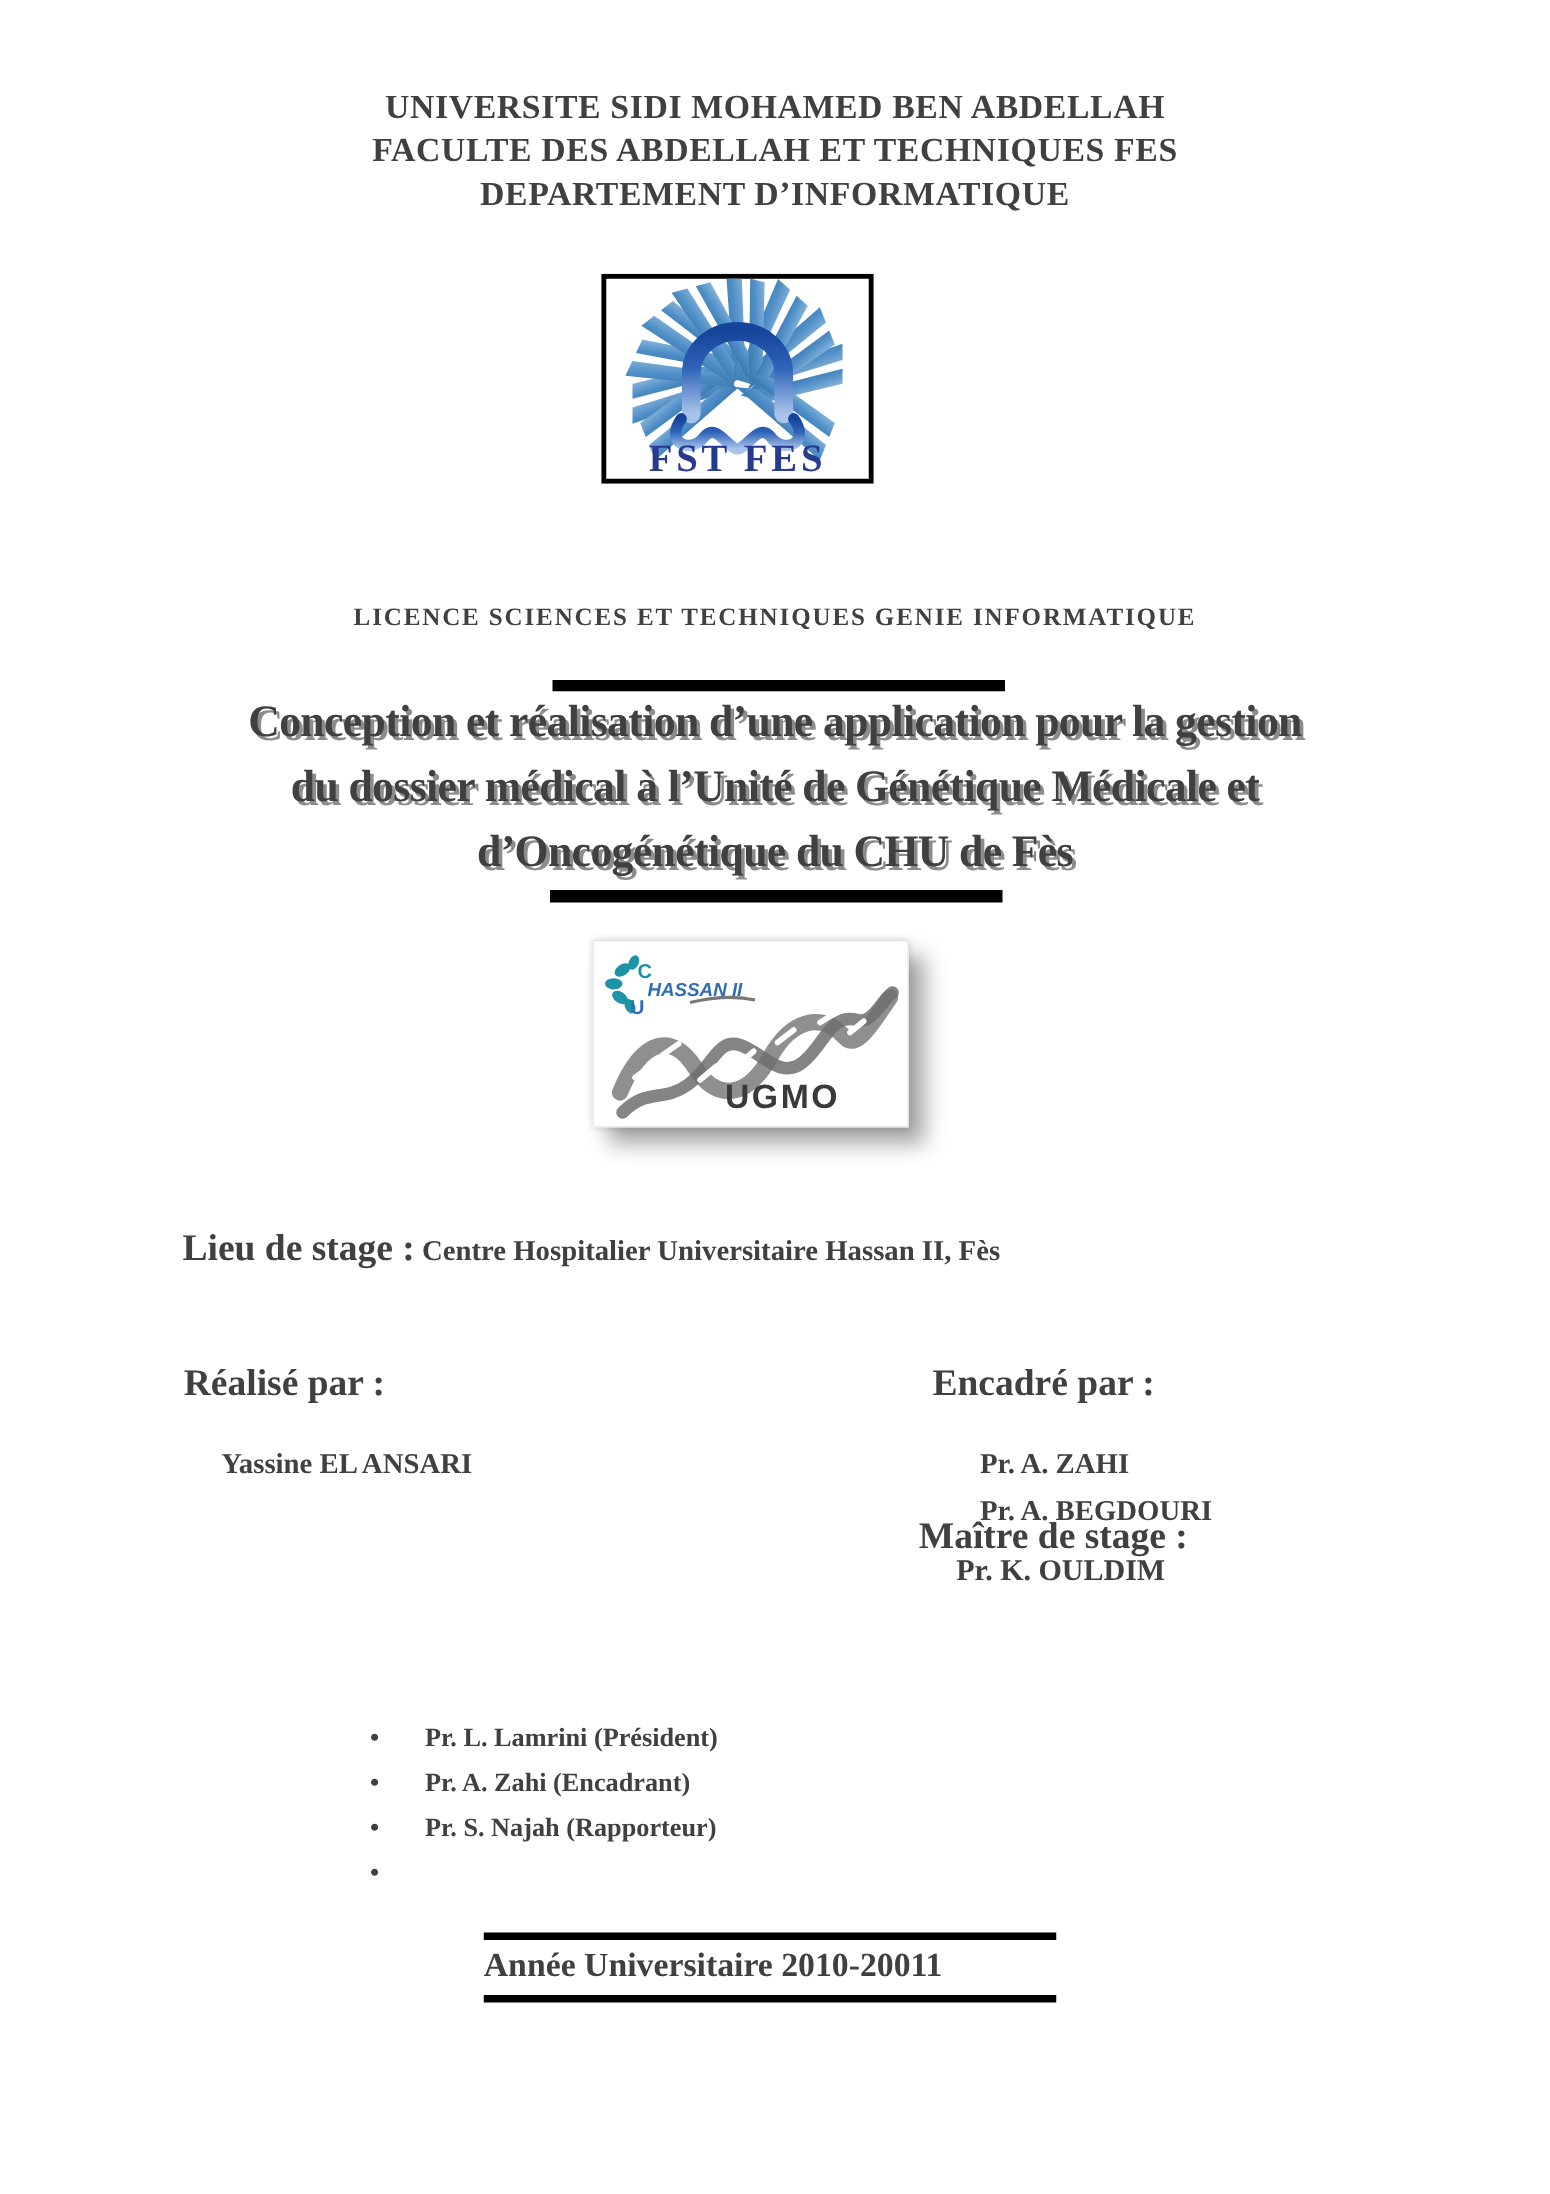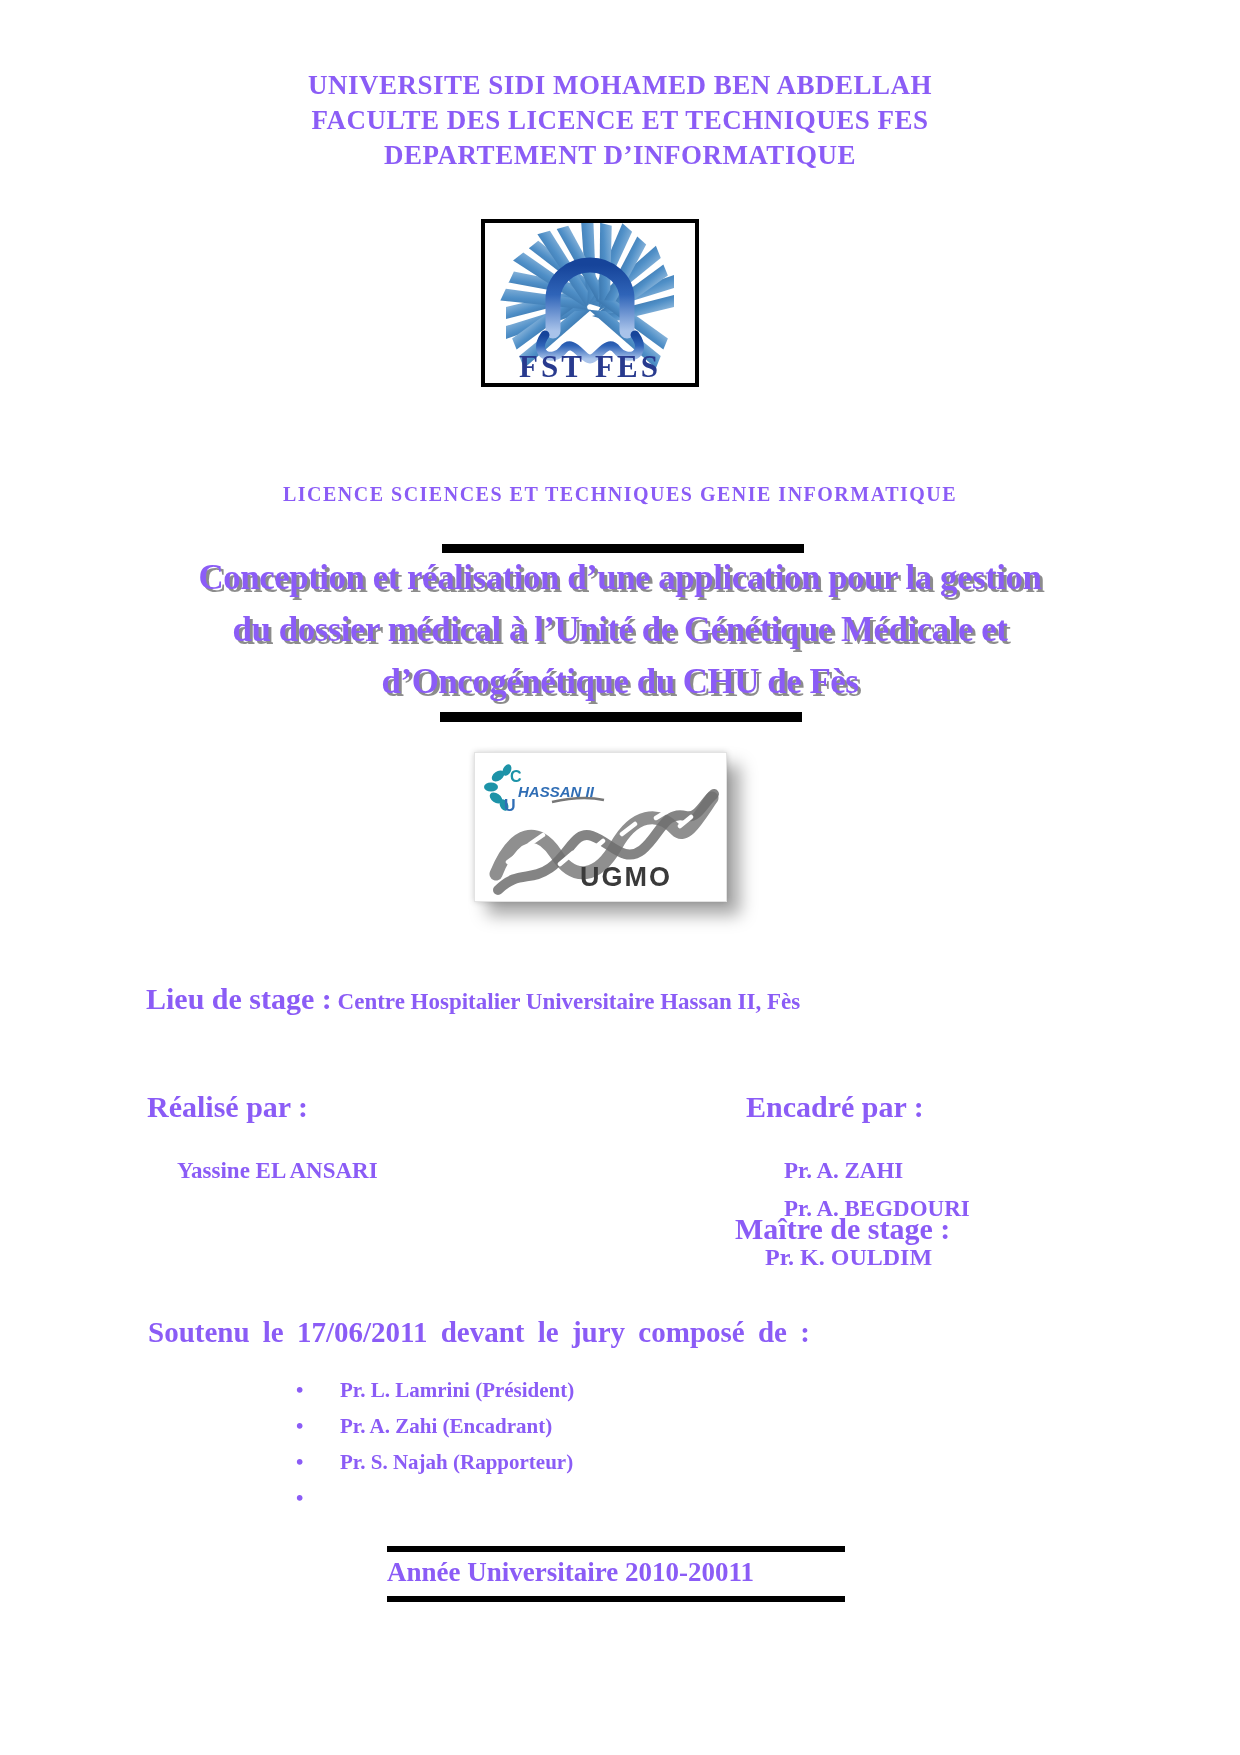--- a/index.html
+++ b/index.html
@@ -2,21 +2,21 @@
 <html><head>
 <meta charset="utf-8">
 <style>
   html, body { margin: 0; padding: 0; background: #ffffff; }
   .page {
     position: relative;
     width: 1240px;
     height: 1755px;
     background: #ffffff;
     font-family: "Liberation Serif", serif;
-    color: #8b5cf6;
+    color: #404040;
     overflow: hidden;
     margin: 0 auto;
   }
   .centered {
     position: absolute;
     left: 0;
     width: 1240px;
     text-align: center;
   }
   .hdr-line {
@@ -148,21 +148,21 @@
     white-space: nowrap;
   }
 </style>
 </head>
 <body>
 
 <div class="page">
 
   <div>
     <div class="centered hdr-line hdr-1">UNIVERSITE SIDI MOHAMED BEN ABDELLAH</div>
-    <div class="centered hdr-line hdr-2">FACULTE DES LICENCE ET TECHNIQUES FES</div>
+    <div class="centered hdr-line hdr-2">FACULTE DES ABDELLAH ET TECHNIQUES FES</div>
     <div class="centered hdr-line hdr-3">DEPARTEMENT D’INFORMATIQUE</div>
   </div>
 
   <div class="fst-logo">
     <svg viewBox="0 0 218 168" width="218" height="168">
       <defs>
         <linearGradient id="gRay" x1="0" y1="0" x2="1" y2="1">
           <stop offset="0" stop-color="#0b3c72"></stop>
           <stop offset="0.55" stop-color="#4f8fc7"></stop>
           <stop offset="1" stop-color="#dceaf6"></stop>
@@ -245,21 +245,20 @@
   </div>
 
   <div class="abs realise-label label-big">Réalisé par :</div>
   <div class="abs encadre-label label-big">Encadré par :</div>
   <div class="abs yassine value-bold">Yassine EL ANSARI</div>
   <div class="abs zahi value-bold">Pr. A. ZAHI</div>
   <div class="abs begdouri value-bold">Pr. A. BEGDOURI</div>
   <div class="abs maitre-label label-big">Maître de stage :</div>
   <div class="abs ouldim value-bold">Pr. K. OULDIM</div>
 
-  <div class="abs soutenu-line">Soutenu le 17/06/2011 devant le jury composé de :</div>
 
   <div class="abs jury-list">
     <div class="jury-item">
       <span class="bullet">•</span>
       <span>Pr. L. Lamrini (Président)</span>
     </div>
     <div class="jury-item">
       <span class="bullet">•</span>
       <span>Pr. A. Zahi (Encadrant)</span>
     </div>

